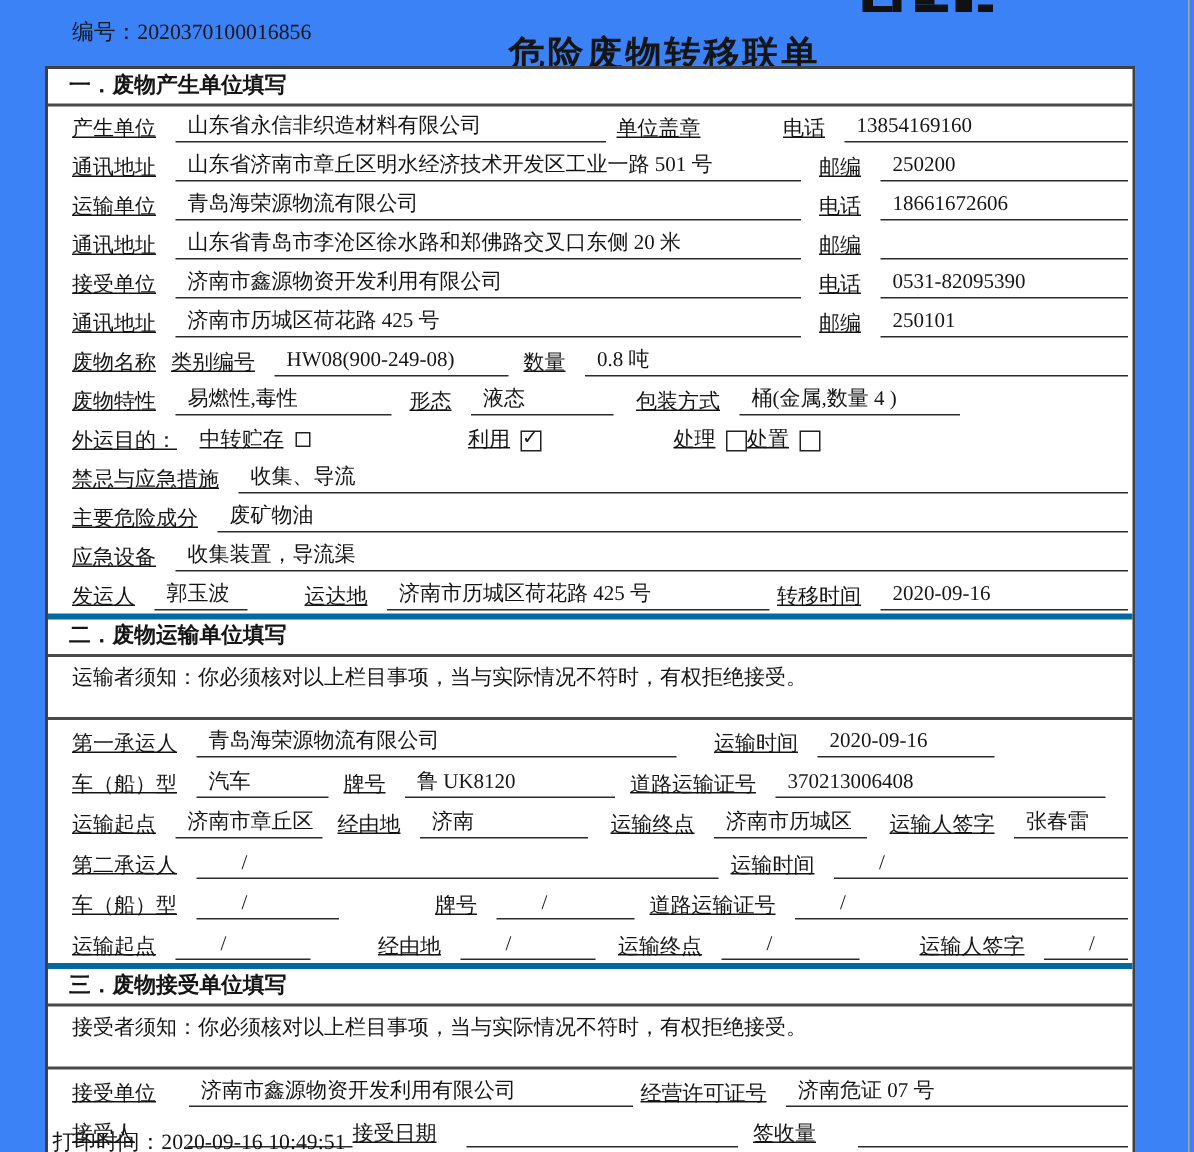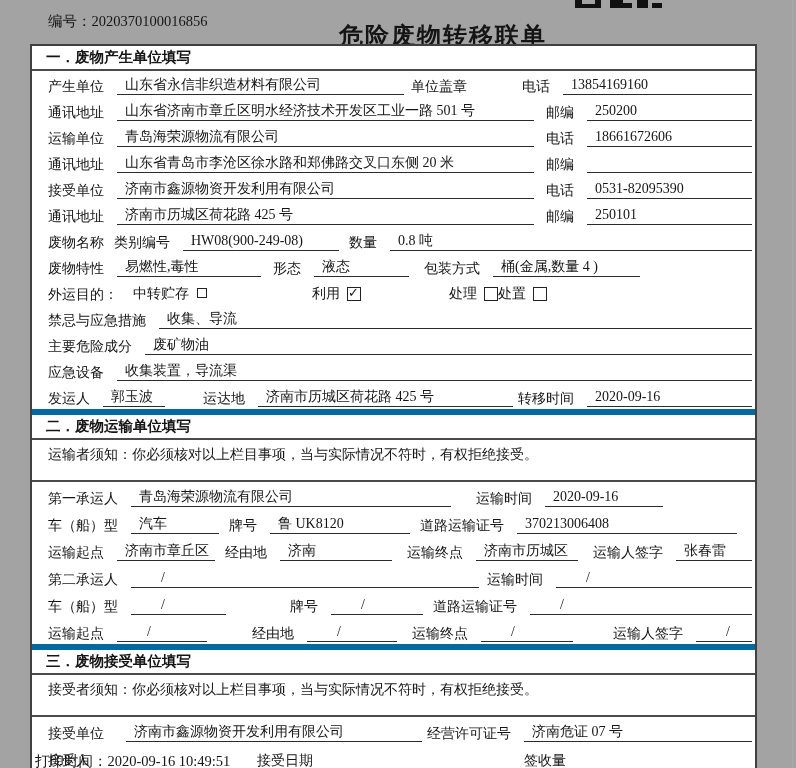--- a/index.html
+++ b/index.html
@@ -1,31 +1,31 @@
 <!DOCTYPE html>
 <html><head>
 <meta charset="utf-8">
 <style>
   html,body{margin:0;padding:0;background:#fff;}
   body{width:796px;height:768px;font-family:"Liberation Serif","DejaVu Serif",serif;color:#151515;overflow:hidden;}
-  .page{position:relative;width:796px;height:768px;background:#a3a3a3;}
+  .page{position:relative;width:796px;height:768px;background:#3b82f6;}
   .edge-line{position:absolute;top:0;right:3px;width:1px;height:768px;background:#a9a9a9;}
   
   .doc-header{position:absolute;top:0;left:0;width:100%;height:44px;}
   .serial{position:absolute;left:48px;top:12px;font-size:14.5px;white-space:nowrap;}
   .doc-title{position:absolute;left:90px;right:0;top:20px;text-align:center;font-size:24px;font-weight:bold;letter-spacing:2px;}
   .qr{position:absolute;left:573px;top:0;}
   
   .form-table{position:absolute;left:30px;top:44px;width:727px;border:2px solid #404040;box-sizing:border-box;background:#fff;}
   .sec-title{font-size:14.5px;font-weight:bold;line-height:19px;padding:2px 6px 2px 14px;border-bottom:2px solid #4a4a4a;}
-  .bt{border-top:6px solid #0369a1;}
+  .bt{border-top:4px solid #0369a1;}
   .notice{font-size:14px;line-height:19px;padding:5px 6px 16px 16px;border-bottom:2px solid #4a4a4a;}
   .r{display:flex;align-items:flex-end;height:24px;padding:0 3px 2px 16px;font-size:14px;line-height:17px;}
   .s23 .r{height:25px;}
-  .l{white-space:nowrap;flex-shrink:0;}
+  .l{white-space:nowrap;flex-shrink:0;text-decoration:underline;}
   .v{border-bottom:1px solid #2b2b2b;white-space:nowrap;flex-shrink:0;padding:0 2px 1px 8px;margin-left:13px;box-sizing:border-box;overflow:hidden;min-height:17px;}
   .f{flex:1 1 auto;}
   .sl{padding-left:30px;}
   .opt{display:flex;align-items:center;margin-bottom:1px;}
   .cb{display:inline-block;width:12px;height:12px;border:1px solid #222;margin-left:7px;position:relative;flex-shrink:0;background:#fff;}
   .cb-sm{width:8px;height:8px;margin-left:8px;margin-bottom:1px;}
   .cb.checked::after{content:"\2713";position:absolute;left:0px;top:-4px;font-size:13px;font-weight:bold;font-family:"DejaVu Sans",sans-serif;}
   
   .print-time{position:absolute;left:35px;top:752px;font-size:14.5px;white-space:nowrap;}
 </style>
@@ -222,21 +222,21 @@
       <div class="r">
         <span class="l">接受单位</span>
         <span class="v" style="margin-left:22px;width:296px">济南市鑫源物资开发利用有限公司</span>
         <span class="l" style="margin-left:5px">经营许可证号</span>
         <span class="v f">济南危证 07 号</span>
       </div>
 
       <div class="r">
         <span class="l">接受人</span>
         <span class="v" style="margin-left:35px;width:110px"></span>
-        <span class="l" style="margin-left:22px">接受日期</span>
+        <span class="l" style="">接受日期</span>
         <span class="v" style="margin-left:20px;width:181px"></span>
         <span class="l" style="margin-left:10px">签收量</span>
         <span class="v f" style="margin-left:28px"></span>
       </div>
 
       <div class="r">
         <span class="l">废物处置方式</span>
         <span class="opt" style="margin-left:30px">
           <span class="l">利用</span>
           <span class="cb checked"></span>

